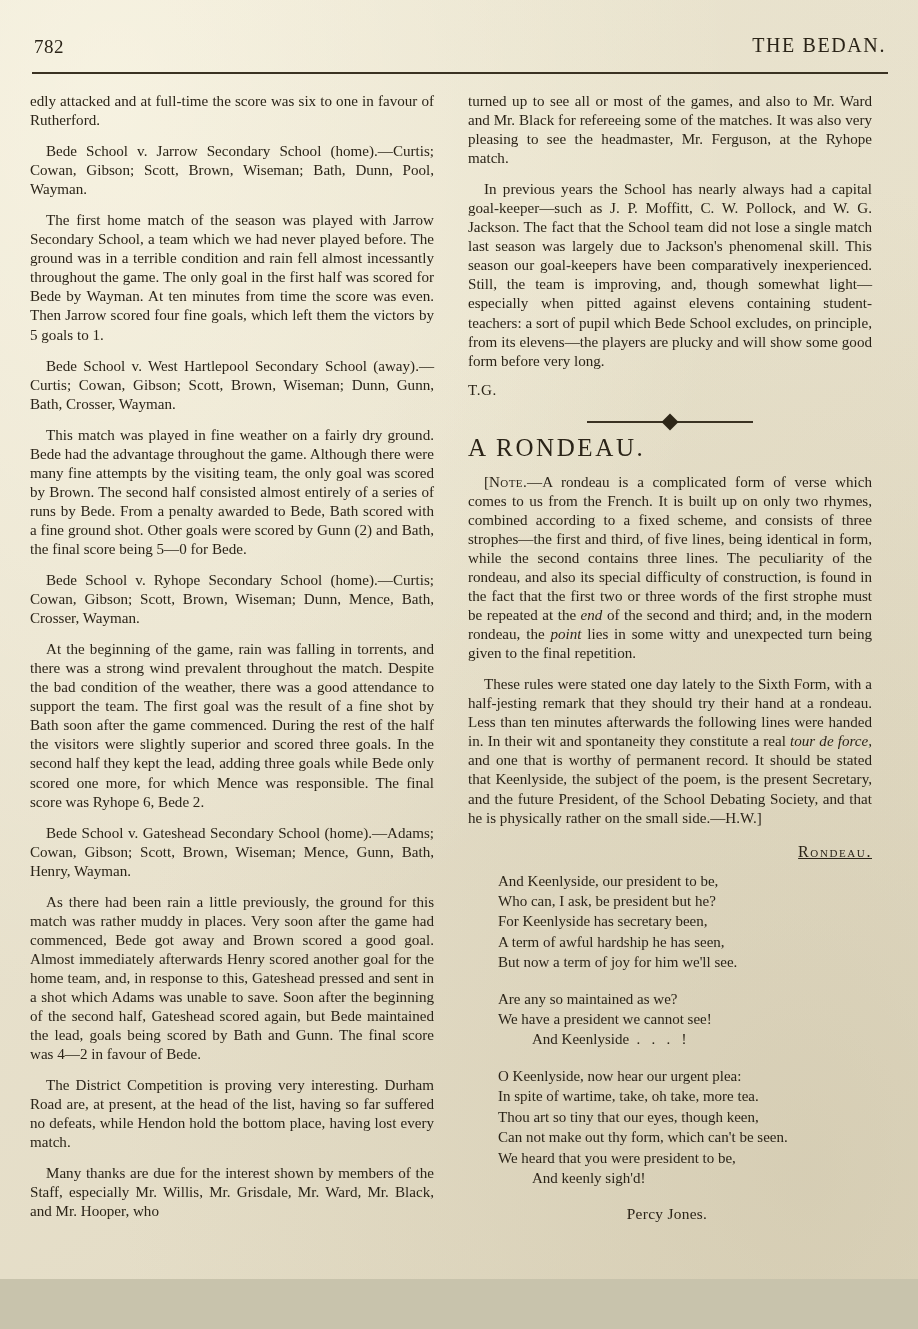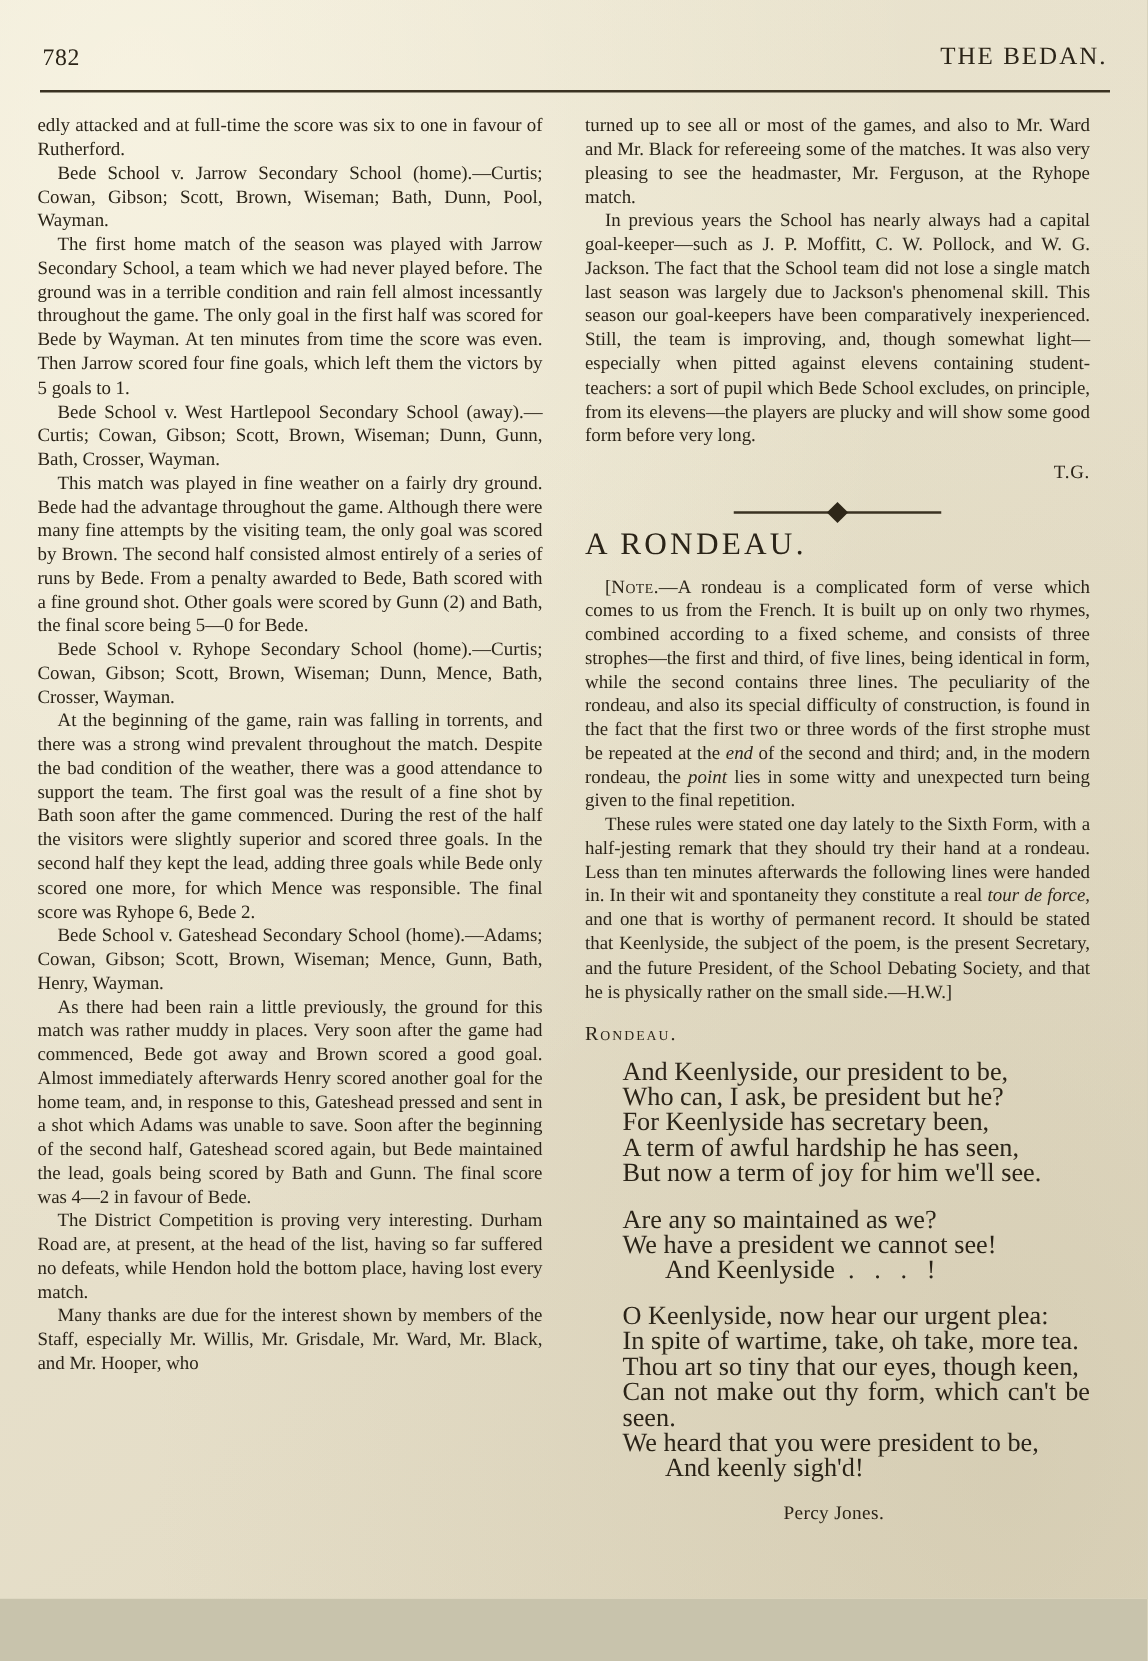--- a/index.html
+++ b/index.html
@@ -81,24 +81,24 @@
     hyphens: manual;
   }
   .col p {
     margin: 0;
     text-indent: 16px;
   }
   .col p.noind {
     text-indent: 0;
   }
   .col p + p {
-    margin-top: 0;
+    margin-top: 12px;
   }
   .sig {
-    text-align: right;
+    text-align: left;
     margin-top: 10px !important;
     text-indent: 0 !important;
     letter-spacing: 0.6px;
   }
   .orn {
     margin: 16px auto 10px auto;
     width: 166px;
     height: 12px;
     position: relative;
   }
@@ -128,29 +128,30 @@
     margin: 6px 0 16px 0;
   }
   .note {
     text-indent: 16px;
   }
   .sc {
     font-variant: small-caps;
     letter-spacing: 0.4px;
   }
   .poem-title {
-    text-align: left;
+    text-align: right;
     font-variant: small-caps;
     font-size: 16px;
     letter-spacing: 1.6px;
     margin: 14px 0 10px 0;
+    text-decoration: underline;
   }
   .stanza {
     margin: 0 0 16px 30px;
-    font-size: 21px;
+    font-size: 15px;
     line-height: 20.4px;
   }
   .stanza div {
     white-space: pre-wrap;
   }
   .stanza .ind {
     padding-left: 34px;
   }
   .byline {
     text-align: center;

